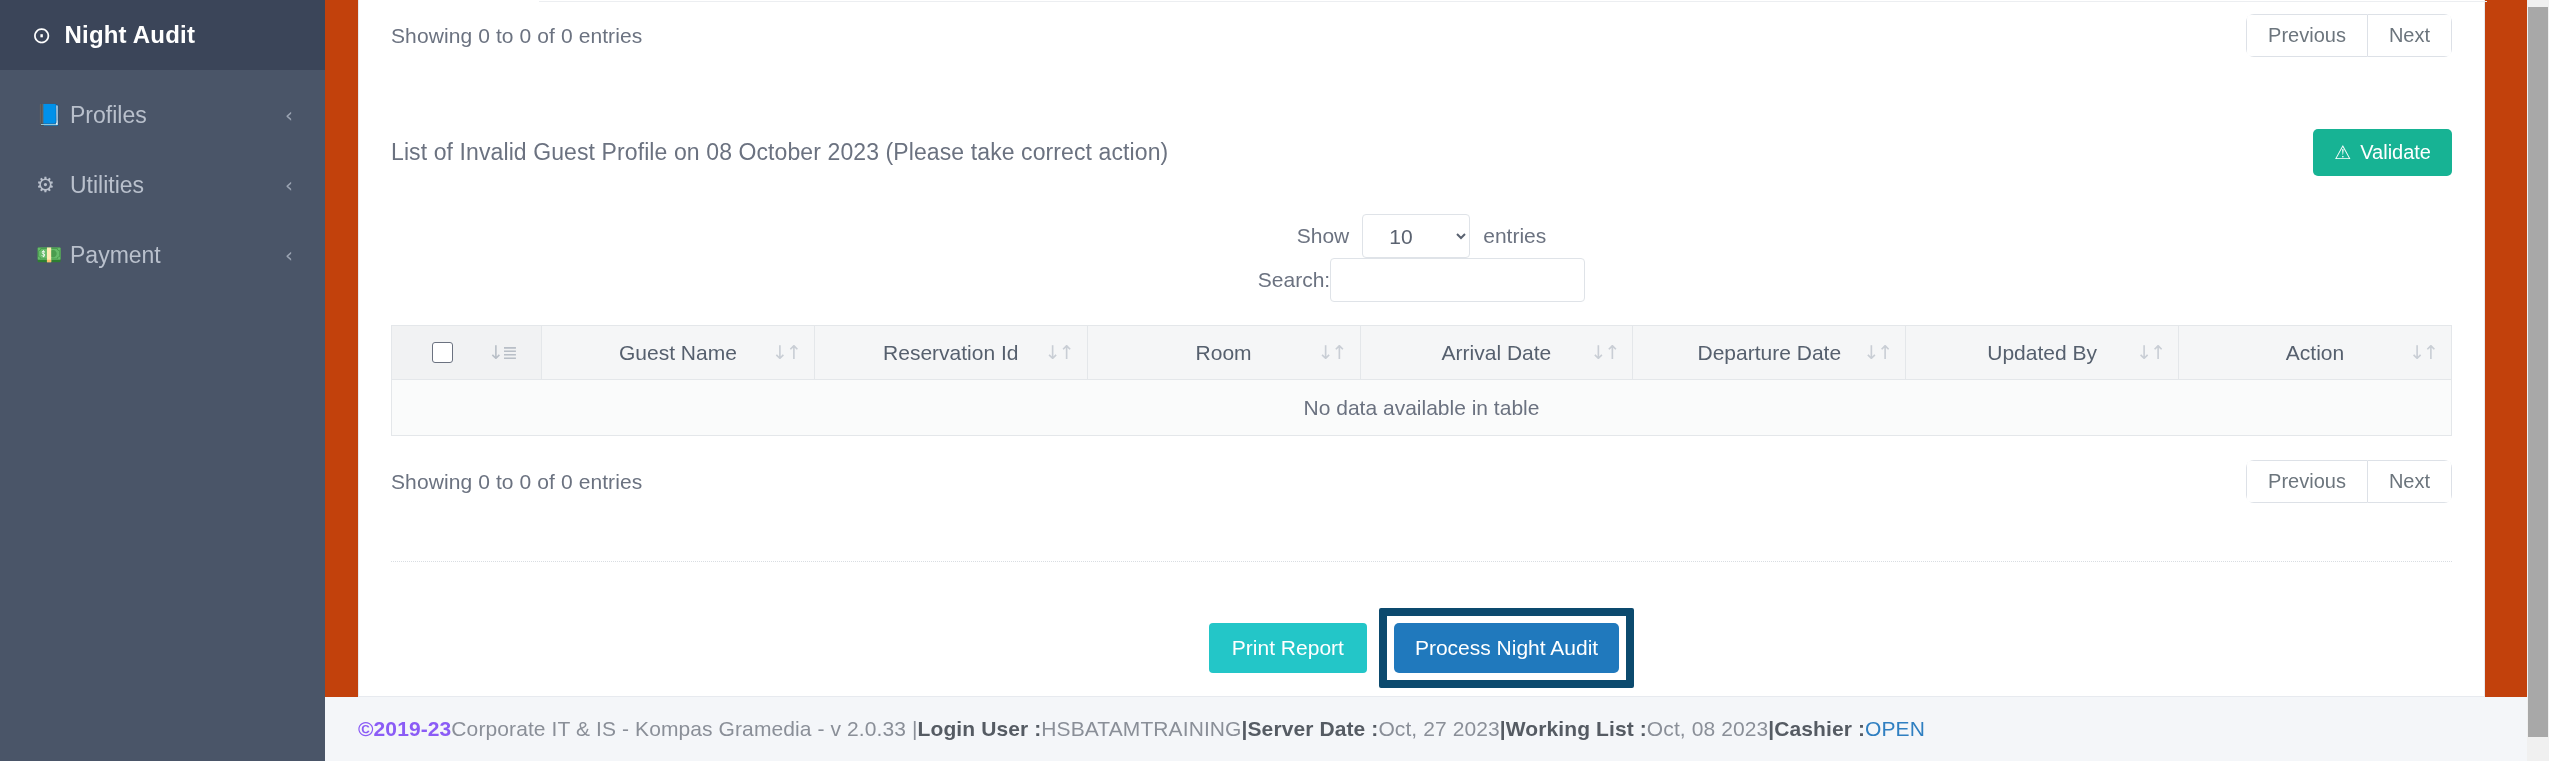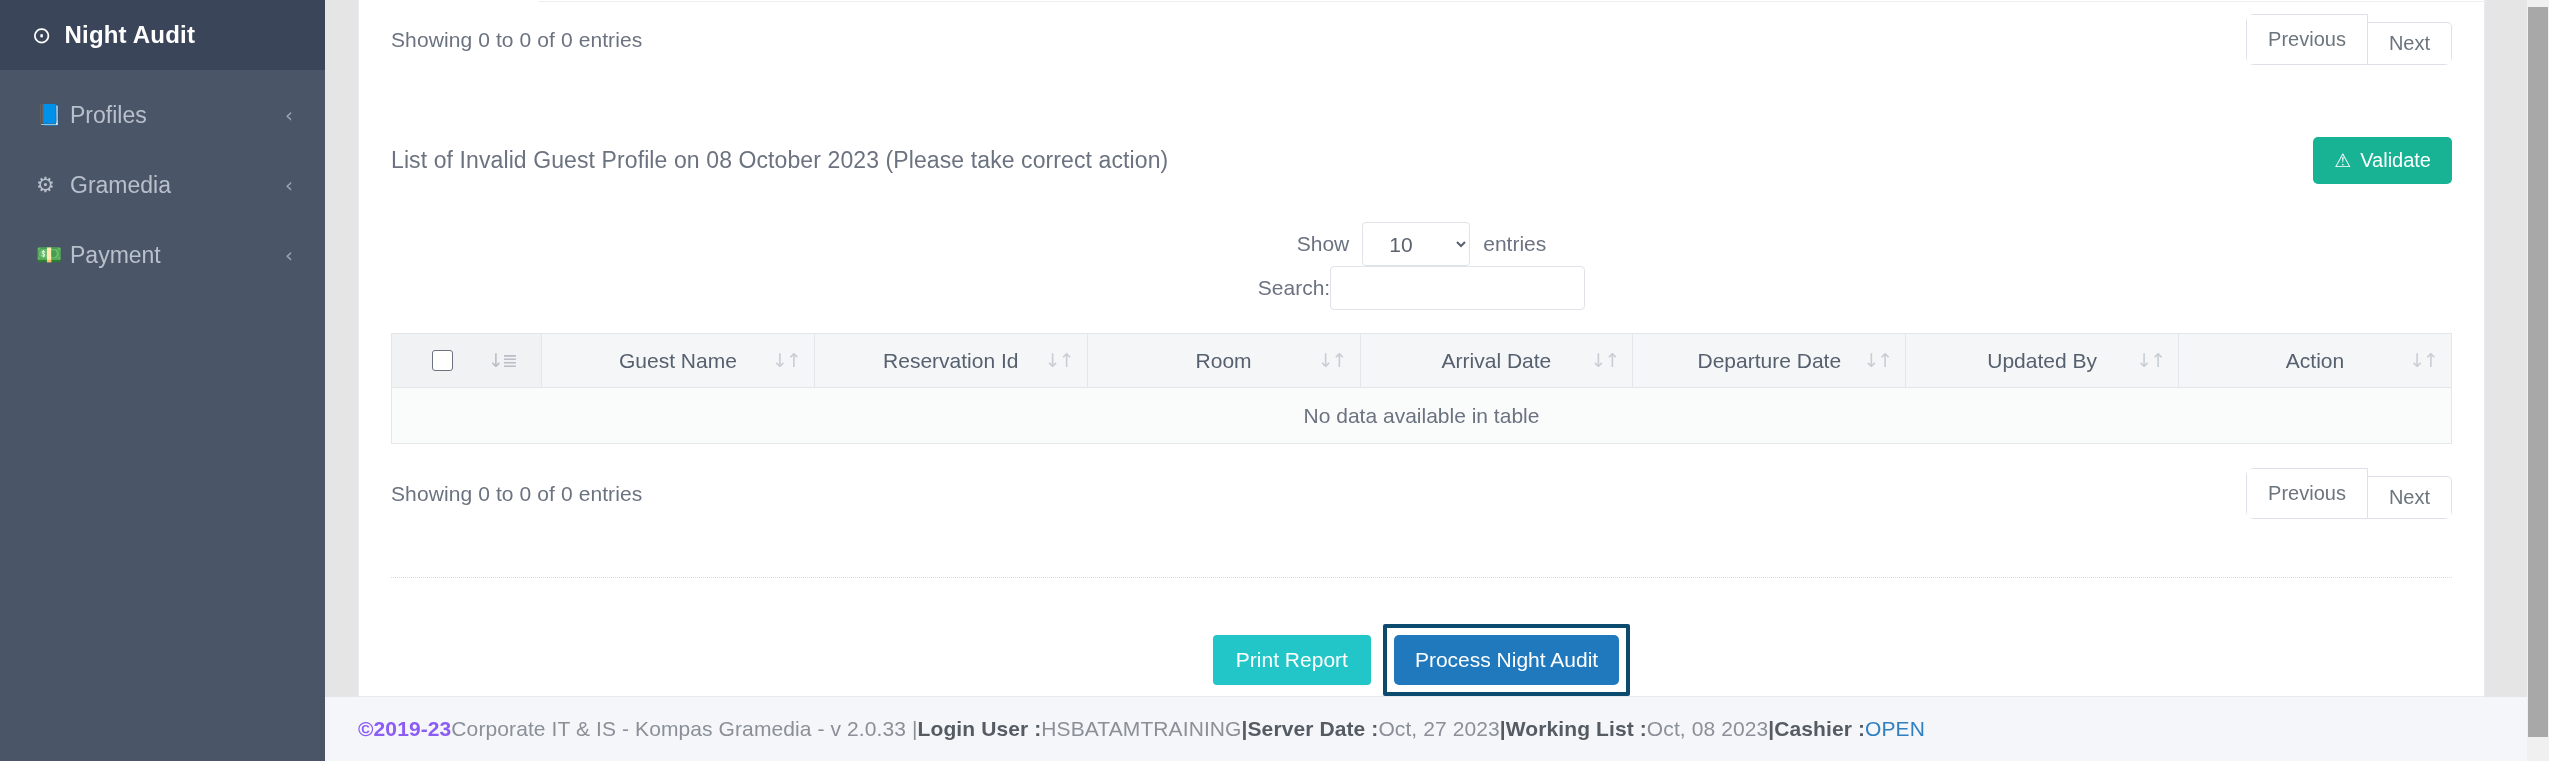--- a/index.html
+++ b/index.html
@@ -63,21 +63,21 @@
   .nav-item .chev {
     font-size: 20px;
     color: #9aa3b2;
     font-family: "DejaVu Sans", sans-serif;
   }
 
   
   .content {
     flex: 1;
     height: 761px;
-    background: #e5e5e5;
+    background: #c2410c;
     position: relative;
     overflow: hidden;
   }
   .card {
     position: absolute;
     left: 33px;
     top: -8px;
     width: 2127px;
     height: 705px;
     background: #ffffff;
@@ -113,21 +113,20 @@
     cursor: pointer;
   }
   .pager button:first-child {
     border-top-left-radius: 5px;
     border-bottom-left-radius: 5px;
   }
   .pager button:last-child {
     border-left: none;
     border-top-right-radius: 5px;
     border-bottom-right-radius: 5px;
-    margin-top: 8px;
   }
 
   .top-sep {
     position: absolute;
     left: 180px;
     top: 9px;
     width: 1948px;
     height: 1px;
     background: #eceef1;
   }
@@ -294,21 +293,21 @@
     border-radius: 4px;
     font-family: "Liberation Sans", sans-serif;
     font-size: 21px;
     padding: 13px 23px;
     cursor: pointer;
   }
   .btn-process-wrap {
     position: relative;
     margin-left: 12px;
     padding: 7px;
-    border: 4px solid #0c4a6e;
+    border: 8px solid #0c4a6e;
     border-radius: 2px;
   }
   .btn-process {
     background: #2274b5;
     background: #2079bd;
     color: #ffffff;
     border: none;
     border-radius: 5px;
     font-family: "Liberation Sans", sans-serif;
     font-size: 21px;
@@ -367,21 +366,21 @@
       <span>Night Audit</span>
     </div>
     <div class="nav">
       <div class="nav-item">
         <span class="nicon">📘</span>
         <span class="nlabel">Profiles</span>
         <span class="chev">‹</span>
       </div>
       <div class="nav-item">
         <span class="nicon">⚙</span>
-        <span class="nlabel">Gramedia</span>
+        <span class="nlabel">Utilities</span>
         <span class="chev">‹</span>
       </div>
       <div class="nav-item">
         <span class="nicon">💵</span>
         <span class="nlabel">Payment</span>
         <span class="chev">‹</span>
       </div>
     </div>
   </div>
 

